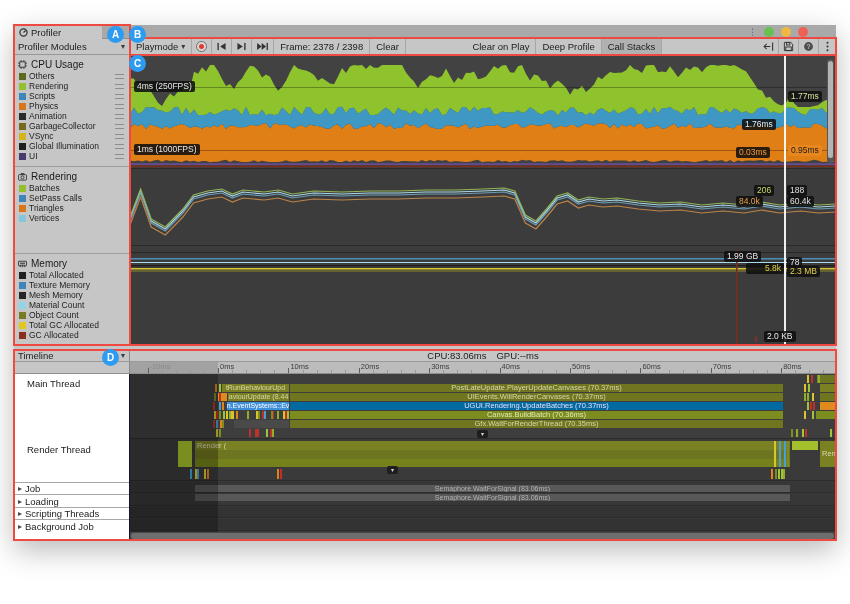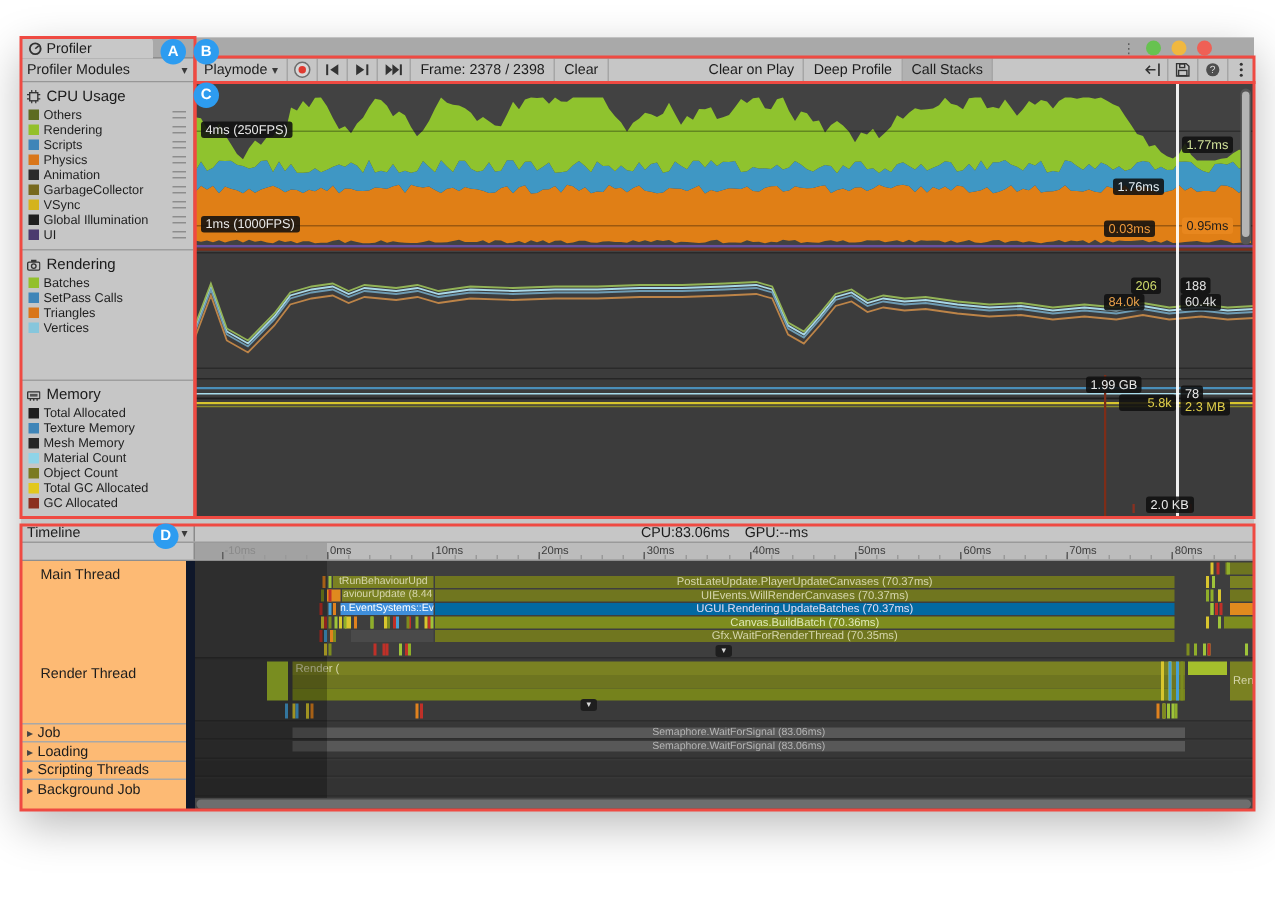--- a/index.html
+++ b/index.html
@@ -80,21 +80,21 @@
               font-size:9.5px; color:#1c1c1c; }
   .tl-ruler { display:flex; height:12px; background:#bcbcbc; border-bottom:1px solid #8e8e8e; }
   .tl-ruler-left { width:116px; flex:0 0 116px; background:#c6c6c6; border-right:1px solid #8a8a8a; }
   .tl-ruler-area { position:relative; flex:1; overflow:hidden; }
   .pre-shade-ruler { position:absolute; left:0; top:0; width:88px; height:12px; background:#a2a2a2; }
   .tick-major { position:absolute; bottom:0; width:1px; height:5px; background:#5e5e5e; }
   .tick-minor { position:absolute; bottom:0; width:1px; height:3px; background:#999; }
   .tick-label { position:absolute; top:0; font-size:7.5px; color:#3c3c3c; line-height:9px; }
   .tick-label.dim { color:#8a8a8a; }
   .tl-body { display:flex; height:166px; }
-  .tl-threads { width:116px; flex:0 0 116px; background:#fdba74; border-right:6px solid #0f172a; overflow:hidden; }
+  .tl-threads { width:116px; flex:0 0 116px; background:#ffffff; border-right:1px solid #0f172a; overflow:hidden; }
   .thread-row { font-size:9.5px; color:#1c1c1c; overflow:hidden; }
   .thread-row.big { padding:4px 0 0 13px; }
   .thread-row.fold { display:flex; align-items:center; gap:3px; padding-left:4px; border-top:1px solid #a8a8a8; }
   .thread-row .arrow { font-size:8px; color:#444; }
   .tl-content { position:relative; flex:1; background:#383838; overflow:hidden; }
   .region { position:absolute; left:0; width:706px; }
   .tl-span { position:absolute; display:flex; align-items:center; justify-content:center;
              font-size:7.5px; line-height:8px; white-space:nowrap; overflow:hidden;
              padding:0 2px; z-index:1; }
   .tl-stripe { position:absolute; z-index:1; }

